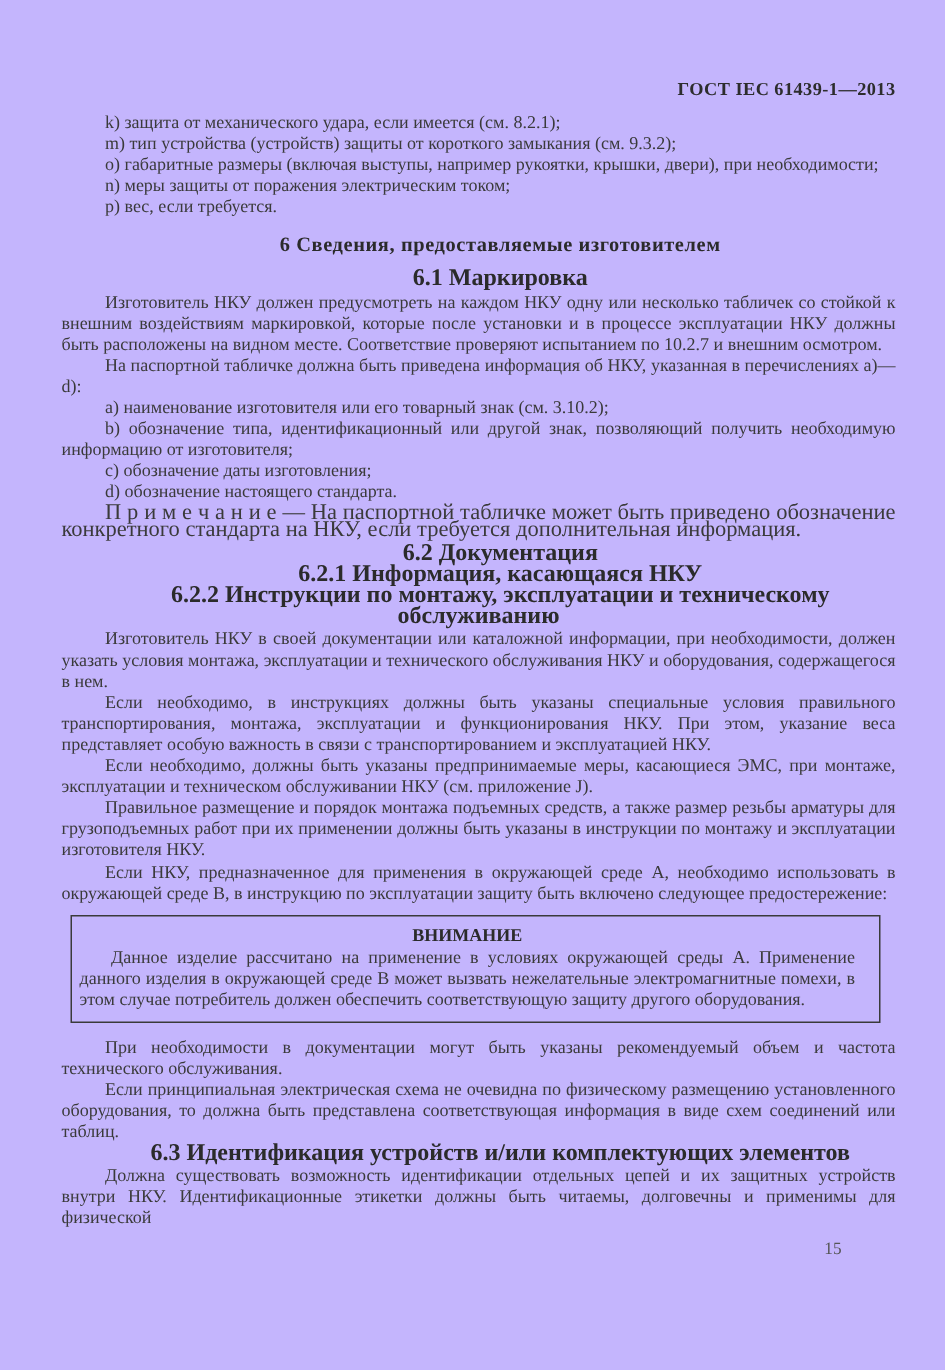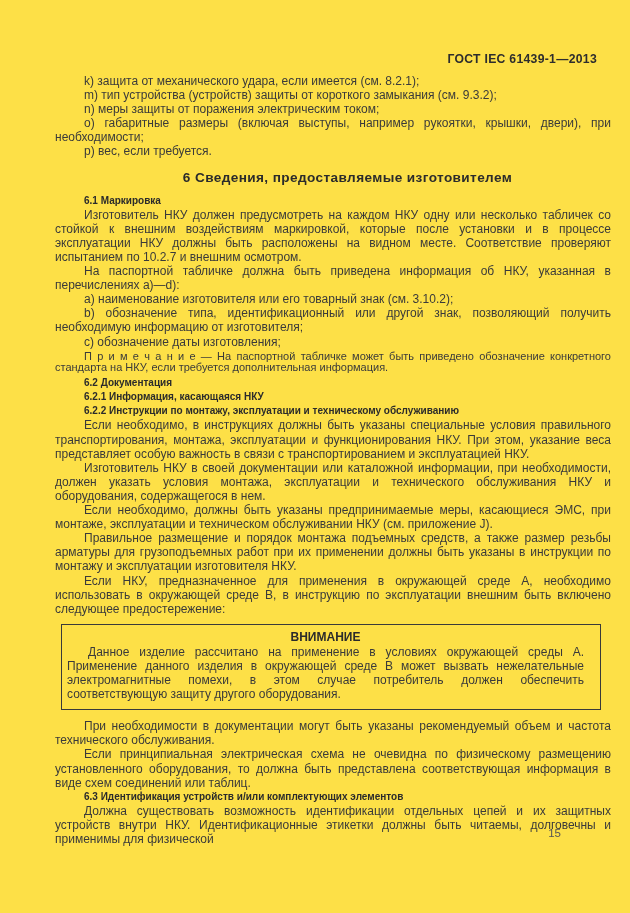--- a/index.html
+++ b/index.html
@@ -1,37 +1,37 @@
 <!DOCTYPE html>
 <html lang="ru"><head>
 <meta charset="utf-8">
 <style>
   html, body { margin: 0; padding: 0; background: #ffffff; }
   .page {
     position: relative;
     width: 630px;
     height: 913px;
-    background: #fde047;
-    font-family: Liberation Sans, sans-serif;
+    background: #c4b5fd;
+    font-family: Liberation Serif, serif;
     color: #3a3a3a;
     overflow: hidden;
   }
   .running-header {
     position: absolute;
     top: 52px;
     right: 33px;
     font-size: 12.2px;
     font-weight: bold;
     letter-spacing: 0.3px;
     color: #2d2d2d;
     white-space: nowrap;
   }
   .content {
     position: absolute;
-    left: 55px;
+    left: 41px;
     top: 74px;
     width: 556px;
     font-size: 12px;
     line-height: 14.1px;
     text-align: justify;
   }
   .content p {
     margin: 0;
     text-indent: 29px;
   }
@@ -39,30 +39,30 @@
     font-size: 13.6px;
     line-height: 17px;
     font-weight: bold;
     color: #2b2b2b;
     margin: 10px 0 8px 0;
     text-indent: 29px;
     text-align: center;
     letter-spacing: 0.4px;
   }
   h2.sub {
-    font-size: 10px;
+    font-size: 16px;
     line-height: 14.1px;
     font-weight: bold;
     color: #2b2b2b;
     margin: 0;
     text-indent: 29px;
-    text-align: left;
+    text-align: center;
   }
   .note {
-    font-size: 11px;
+    font-size: 15px;
     line-height: 11.8px;
     margin: 2px 0 !important;
   }
   .warning-box {
     border: 1.4px solid #3a3a3a;
     margin: 8px 10px 9px 6px;
     padding: 3px 16px 8px 5px;
   }
   .warning-title {
     font-weight: bold;
@@ -86,44 +86,45 @@
 <body>
 
 <div class="page">
 
   <div class="running-header">ГОСТ IEC 61439-1—2013</div>
 
   <div class="content">
 
     <p>k) защита от механического удара, если имеется (см. 8.2.1);</p>
     <p>m) тип устройства (устройств) защиты от короткого замыкания (см. 9.3.2);</p>
+    <p>o) габаритные размеры (включая выступы, например рукоятки, крышки, двери), при необходимости;</p>
     <p>n) меры защиты от поражения электрическим током;</p>
-    <p>o) габаритные размеры (включая выступы, например рукоятки, крышки, двери), при необходимости;</p>
     <p>p) вес, если требуется.</p>
 
     <h1 class="sec">6 Сведения, предоставляемые изготовителем</h1>
 
     <h2 class="sub">6.1 Маркировка</h2>
     <p>Изготовитель НКУ должен предусмотреть на каждом НКУ одну или несколько табличек со стойкой к внешним воздействиям маркировкой, которые после установки и в процессе эксплуатации НКУ должны быть расположены на видном месте. Соответствие проверяют испытанием по 10.2.7 и внешним осмотром.</p>
     <p>На паспортной табличке должна быть приведена информация об НКУ, указанная в перечислениях a)—d):</p>
     <p>a) наименование изготовителя или его товарный знак (см. 3.10.2);</p>
     <p>b) обозначение типа, идентификационный или другой знак, позволяющий получить необходимую информацию от изготовителя;</p>
     <p>c) обозначение даты изготовления;</p>
+    <p>d) обозначение настоящего стандарта.</p>
     <p class="note">П р и м е ч а н и е — На паспортной табличке может быть приведено обозначение конкретного стандарта на НКУ, если требуется дополнительная информация.</p>
 
     <h2 class="sub">6.2 Документация</h2>
 
     <h2 class="sub">6.2.1 Информация, касающаяся НКУ</h2>
 
     <h2 class="sub">6.2.2 Инструкции по монтажу, эксплуатации и техническому обслуживанию</h2>
+    <p>Изготовитель НКУ в своей документации или каталожной информации, при необходимости, должен указать условия монтажа, эксплуатации и технического обслуживания НКУ и оборудования, содержащегося в нем.</p>
     <p>Если необходимо, в инструкциях должны быть указаны специальные условия правильного транспортирования, монтажа, эксплуатации и функционирования НКУ. При этом, указание веса представляет особую важность в связи с транспортированием и эксплуатацией НКУ.</p>
-    <p>Изготовитель НКУ в своей документации или каталожной информации, при необходимости, должен указать условия монтажа, эксплуатации и технического обслуживания НКУ и оборудования, содержащегося в нем.</p>
     <p>Если необходимо, должны быть указаны предпринимаемые меры, касающиеся ЭМС, при монтаже, эксплуатации и техническом обслуживании НКУ (см. приложение J).</p>
     <p>Правильное размещение и порядок монтажа подъемных средств, а также размер резьбы арматуры для грузоподъемных работ при их применении должны быть указаны в инструкции по монтажу и эксплуатации изготовителя НКУ.</p>
-    <p>Если НКУ, предназначенное для применения в окружающей среде А, необходимо использовать в окружающей среде В, в инструкцию по эксплуатации внешним быть включено следующее предостережение:</p>
+    <p>Если НКУ, предназначенное для применения в окружающей среде А, необходимо использовать в окружающей среде В, в инструкцию по эксплуатации защиту быть включено следующее предостережение:</p>
 
     <div class="warning-box">
       <p class="warning-title">ВНИМАНИЕ</p>
       <p class="warn-text">Данное изделие рассчитано на применение в условиях окружающей среды А. Применение данного изделия в окружающей среде В может вызвать нежелательные электромагнитные помехи, в этом случае потребитель должен обеспечить соответствующую защиту другого оборудования.</p>
     </div>
 
     <p>При необходимости в документации могут быть указаны рекомендуемый объем и частота технического обслуживания.</p>
     <p>Если принципиальная электрическая схема не очевидна по физическому размещению установленного оборудования, то должна быть представлена соответствующая информация в виде схем соединений или таблиц.</p>
 
     <h2 class="sub">6.3 Идентификация устройств и/или комплектующих элементов</h2>

